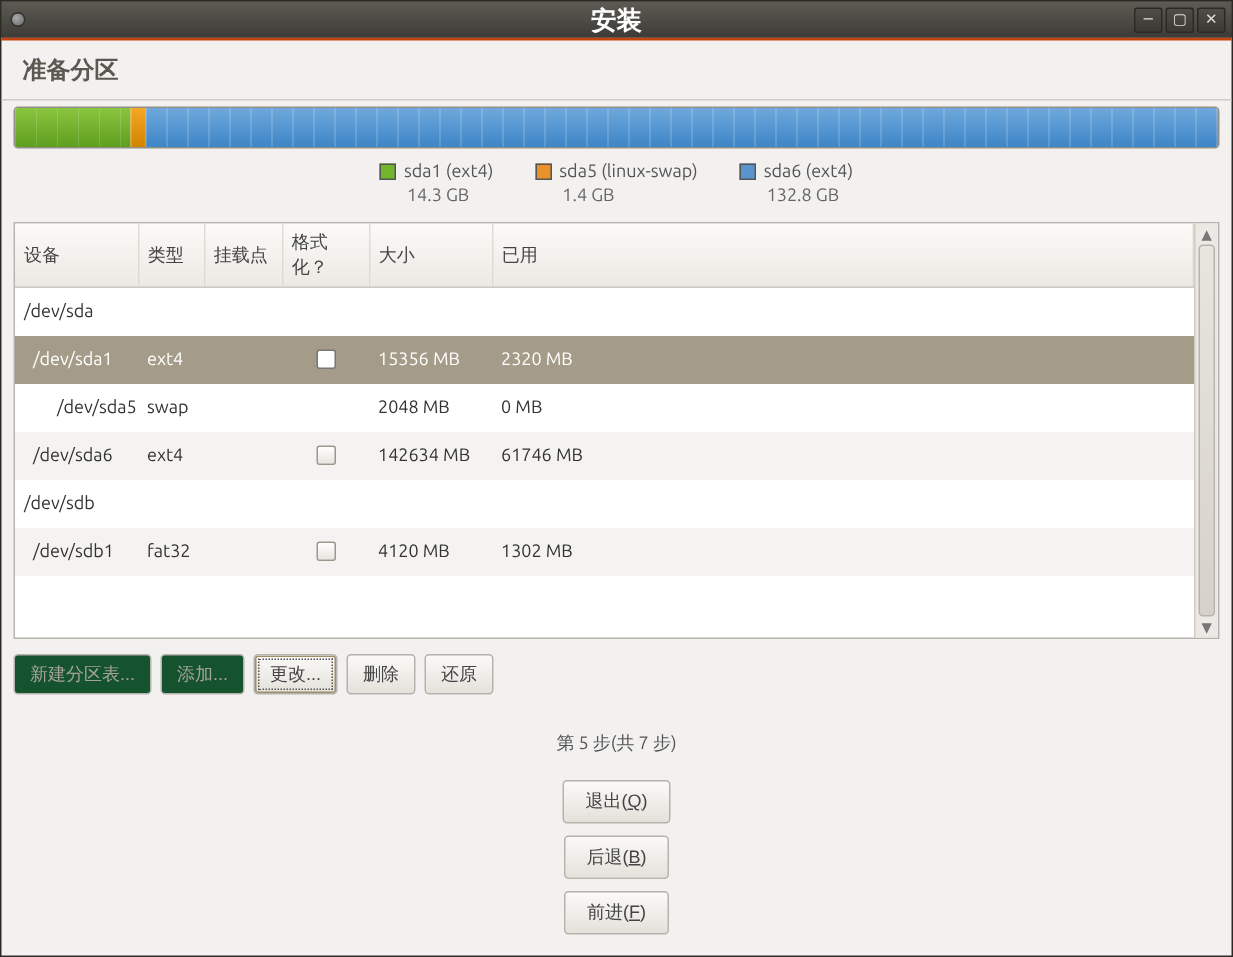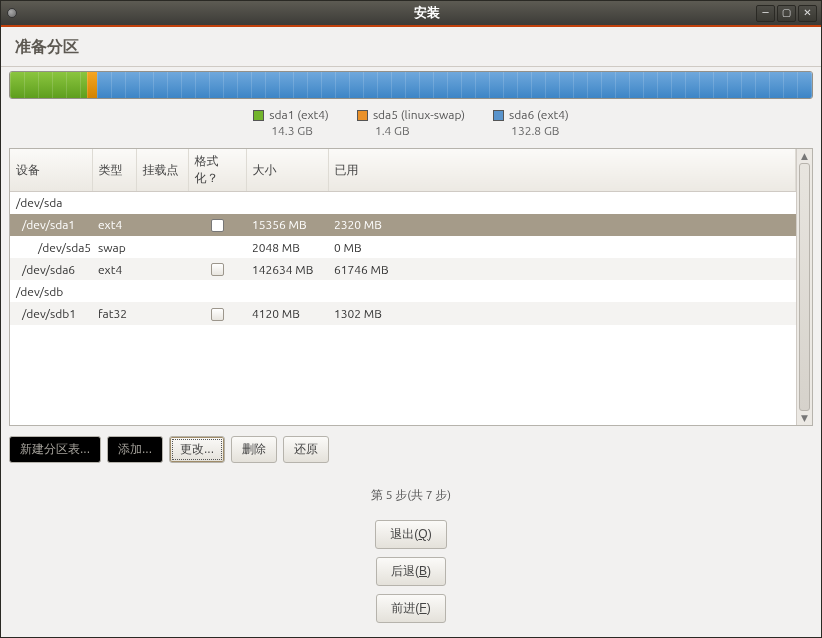--- a/index.html
+++ b/index.html
@@ -1,20 +1,20 @@
 <!DOCTYPE html>
 <html><head>
 <meta charset="utf-8">
 <style>
   * { box-sizing: border-box; margin: 0; padding: 0; }
   html, body { width: 822px; height: 638px; overflow: hidden; font-family: "Ubuntu", "DejaVu Sans", sans-serif; font-size: 12px; color: #333; background: #3c3b37; }
   .window { width: 822px; height: 638px; display: flex; flex-direction: column; border: 1px solid #2a2924; }
   .titlebar { height: 24px; background: linear-gradient(#5d5b53, #3c3b37); display: flex; align-items: center; color: #ddd; position: relative; }
   .titlebar .dot { width: 10px; height: 10px; border-radius: 50%; background: radial-gradient(circle at 35% 35%, #aaa, #666); margin-left: 6px; border: 1px solid #333; }
-  .titlebar .title { position: absolute; left: 50%; transform: translateX(-50%); font-size: 13px; font-weight: bold; color: #fff; margin-left: 16px; }
+  .titlebar .title { position: absolute; left: 50%; transform: translateX(-50%); font-size: 17px; font-weight: bold; color: #fff; }
   .titlebar .ctrls { margin-left: auto; display: flex; gap: 2px; padding-right: 4px; }
   .titlebar .ctrl { width: 19px; height: 17px; background: linear-gradient(#4e4d47, #3a3933); border: 1px solid #2a2924; border-radius: 2px; color: #ddd; display: flex; align-items: center; justify-content: center; font-size: 10px; line-height: 1; }
   .content { flex: 1; background: #f2f1f0; display: flex; flex-direction: column; border-top: 2px solid #c2410c; }
   .page-title { font-size: 16px; font-weight: bold; color: #5c5851; padding: 10px 14px 8px; }
   .hr { height: 1px; background: #cfcac4; margin: 0 0 0 0; }
   .diskbar-wrap { padding: 4px 8px 0; }
   .diskbar { height: 28px; display: flex; border: 1px solid #939088; border-radius: 3px; overflow: hidden; }
   .seg { height: 100%; position: relative; }
   .seg::after { content: ""; position: absolute; inset: 0; background: repeating-linear-gradient(90deg, rgba(255,255,255,.15) 0 1px, transparent 1px 14px); }
   .seg.green { background: linear-gradient(#8bc53f, #5e9e1e); }
@@ -27,28 +27,28 @@
   .legend .sub { color: #666; padding-left: 18px; }
   .table-wrap { padding: 0 8px; flex: 1; display: flex; flex-direction: column; }
   .table-frame { flex: 1; border: 1px solid #b6b3ac; background: #fff; display: flex; position: relative; }
   .table-body { flex: 1; overflow: hidden; }
   .sbar { width: 16px; background: #ece9e4; border-left: 1px solid #cfcac4; position: relative; }
   .sbar .thumb { position: absolute; top: 14px; bottom: 14px; left: 2px; right: 2px; background: linear-gradient(#e8e5df,#d6d2cb); border: 1px solid #b7b3ac; border-radius: 3px; }
   .sbar .arr { position: absolute; left: 0; right: 0; height: 14px; display: flex; align-items: center; justify-content: center; color: #777; font-size: 9px; }
   .sbar .arr.up { top: 0; } .sbar .arr.dn { bottom: 0; }
   table { width: 100%; border-collapse: collapse; table-layout: fixed; }
   thead th { text-align: left; font-weight: normal; padding: 4px 6px; background: linear-gradient(#fbfaf8,#ece9e3); border-bottom: 1px solid #cfcac4; border-right: 1px solid #dedbd4; color: #444; height: 22px; }
-  tbody td { padding: 4px 6px; height: 22px; color: #333; white-space: nowrap; }
+  tbody td { padding: 4px 6px; height: 32px; color: #333; white-space: nowrap; }
   tbody tr.alt td { background: #f4f3f1; }
   tbody tr.sel td { background: #a59b89; color: #fff; }
   .chk { display: inline-block; width: 13px; height: 13px; border: 1px solid #9c968c; background: linear-gradient(#fff,#e8e5df); border-radius: 2px; vertical-align: middle; }
   .chk.sel { background: #fff; border-color: #777; }
   .actions { display: flex; gap: 6px; padding: 10px 8px; }
   .btn { padding: 4px 10px; border: 1px solid #b6b3ac; background: linear-gradient(#fbfaf8,#e4e1da); border-radius: 3px; color: #444; cursor: pointer; font-size: 12px; }
-  .btn[disabled] { color: #a5a29b; background: #000000; cursor: default; }
+  .btn[disabled] { color: #a5a29b; background: #14532d; cursor: default; }
   .btn:focus, .btn.focus { outline: 1px dotted #555; outline-offset: -4px; box-shadow: 0 0 0 1px #a08d6a inset; }
   .footer { display: flex; align-items: center; padding: 14px 12px 14px; gap: 8px; flex-direction: column; }
   .step { color: #555; }
   .footer .spacer { flex: 1; }
   .btn.big { padding: 5px 14px; }
   .ul { text-decoration: underline; }
 </style>
 </head>
 <body>
 

